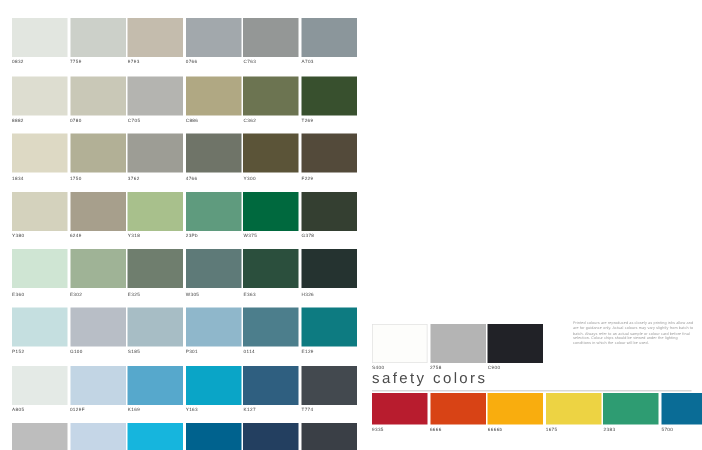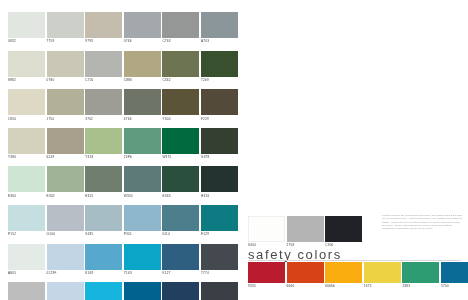--- a/index.html
+++ b/index.html
@@ -65,21 +65,21 @@
     line-height:3.3px;
     color:#9a9a9a;
     letter-spacing:0.08px;
     text-align:left;
   }
 
   
   .safety-head{
     position:absolute;
     left:248px;top:247px;
-    font-size:13px;
+    font-size:10px;
     letter-spacing:1.6px;
     color:#4a4a4a;
     font-weight:400;
     font-family:"Liberation Sans", sans-serif;
   }
   .safety-rule{
     position:absolute;
     left:248px;top:259.5px;
     width:213px;height:0.6px;
     background:#d8d8d8;

